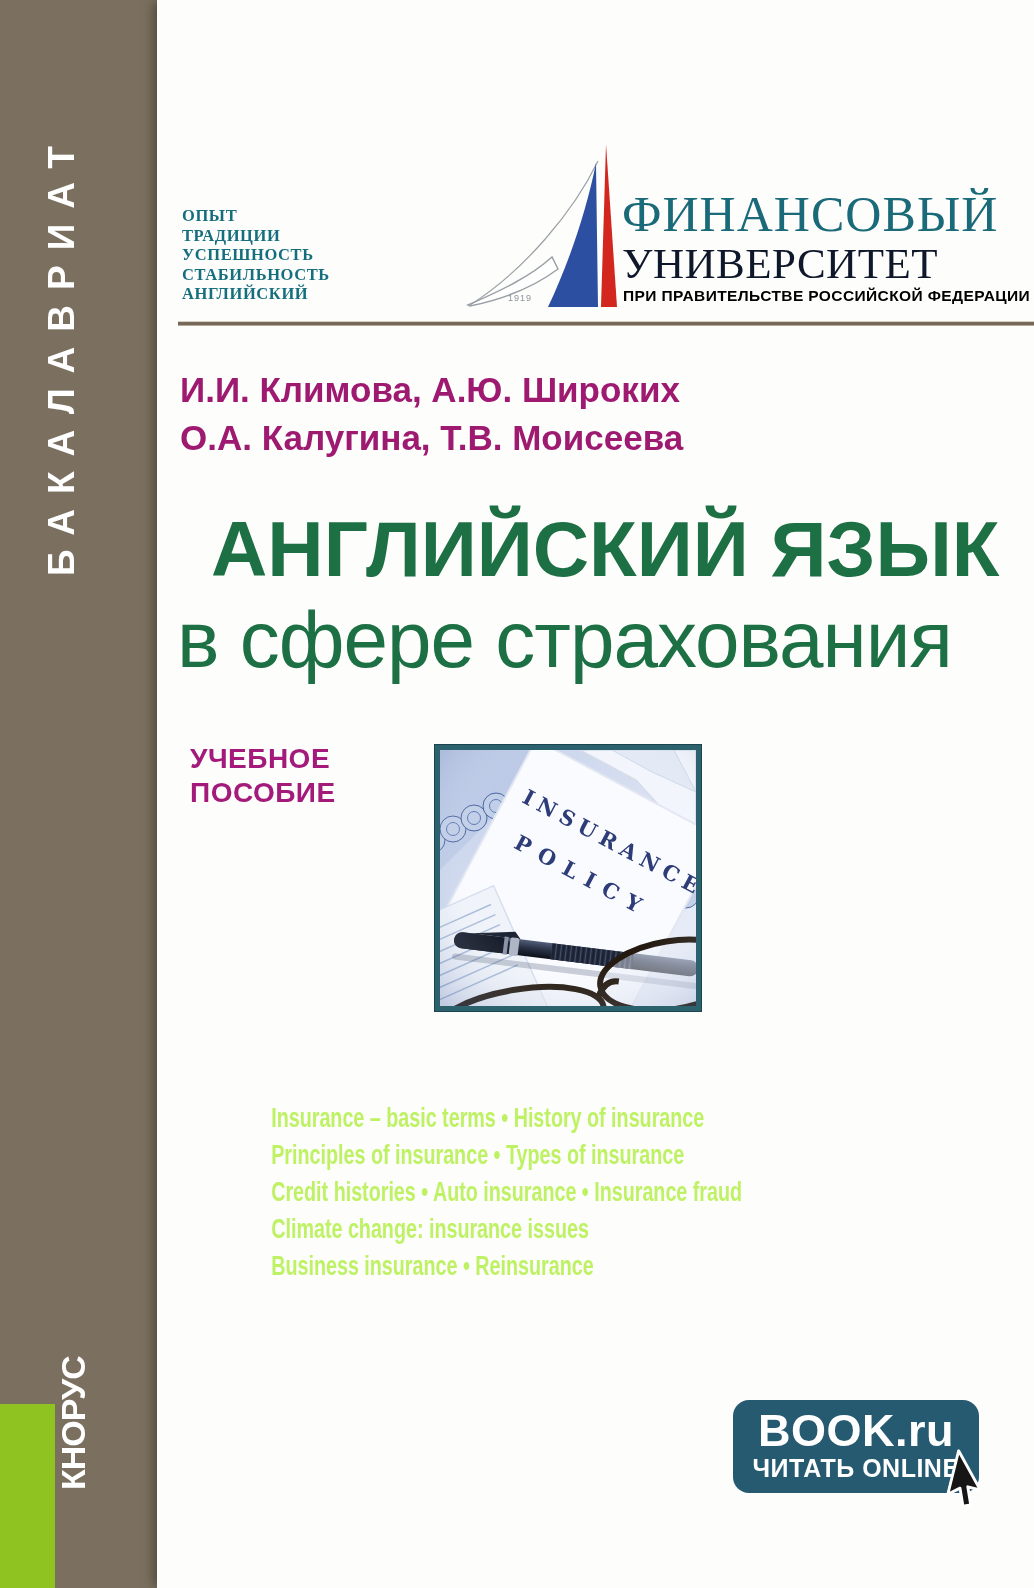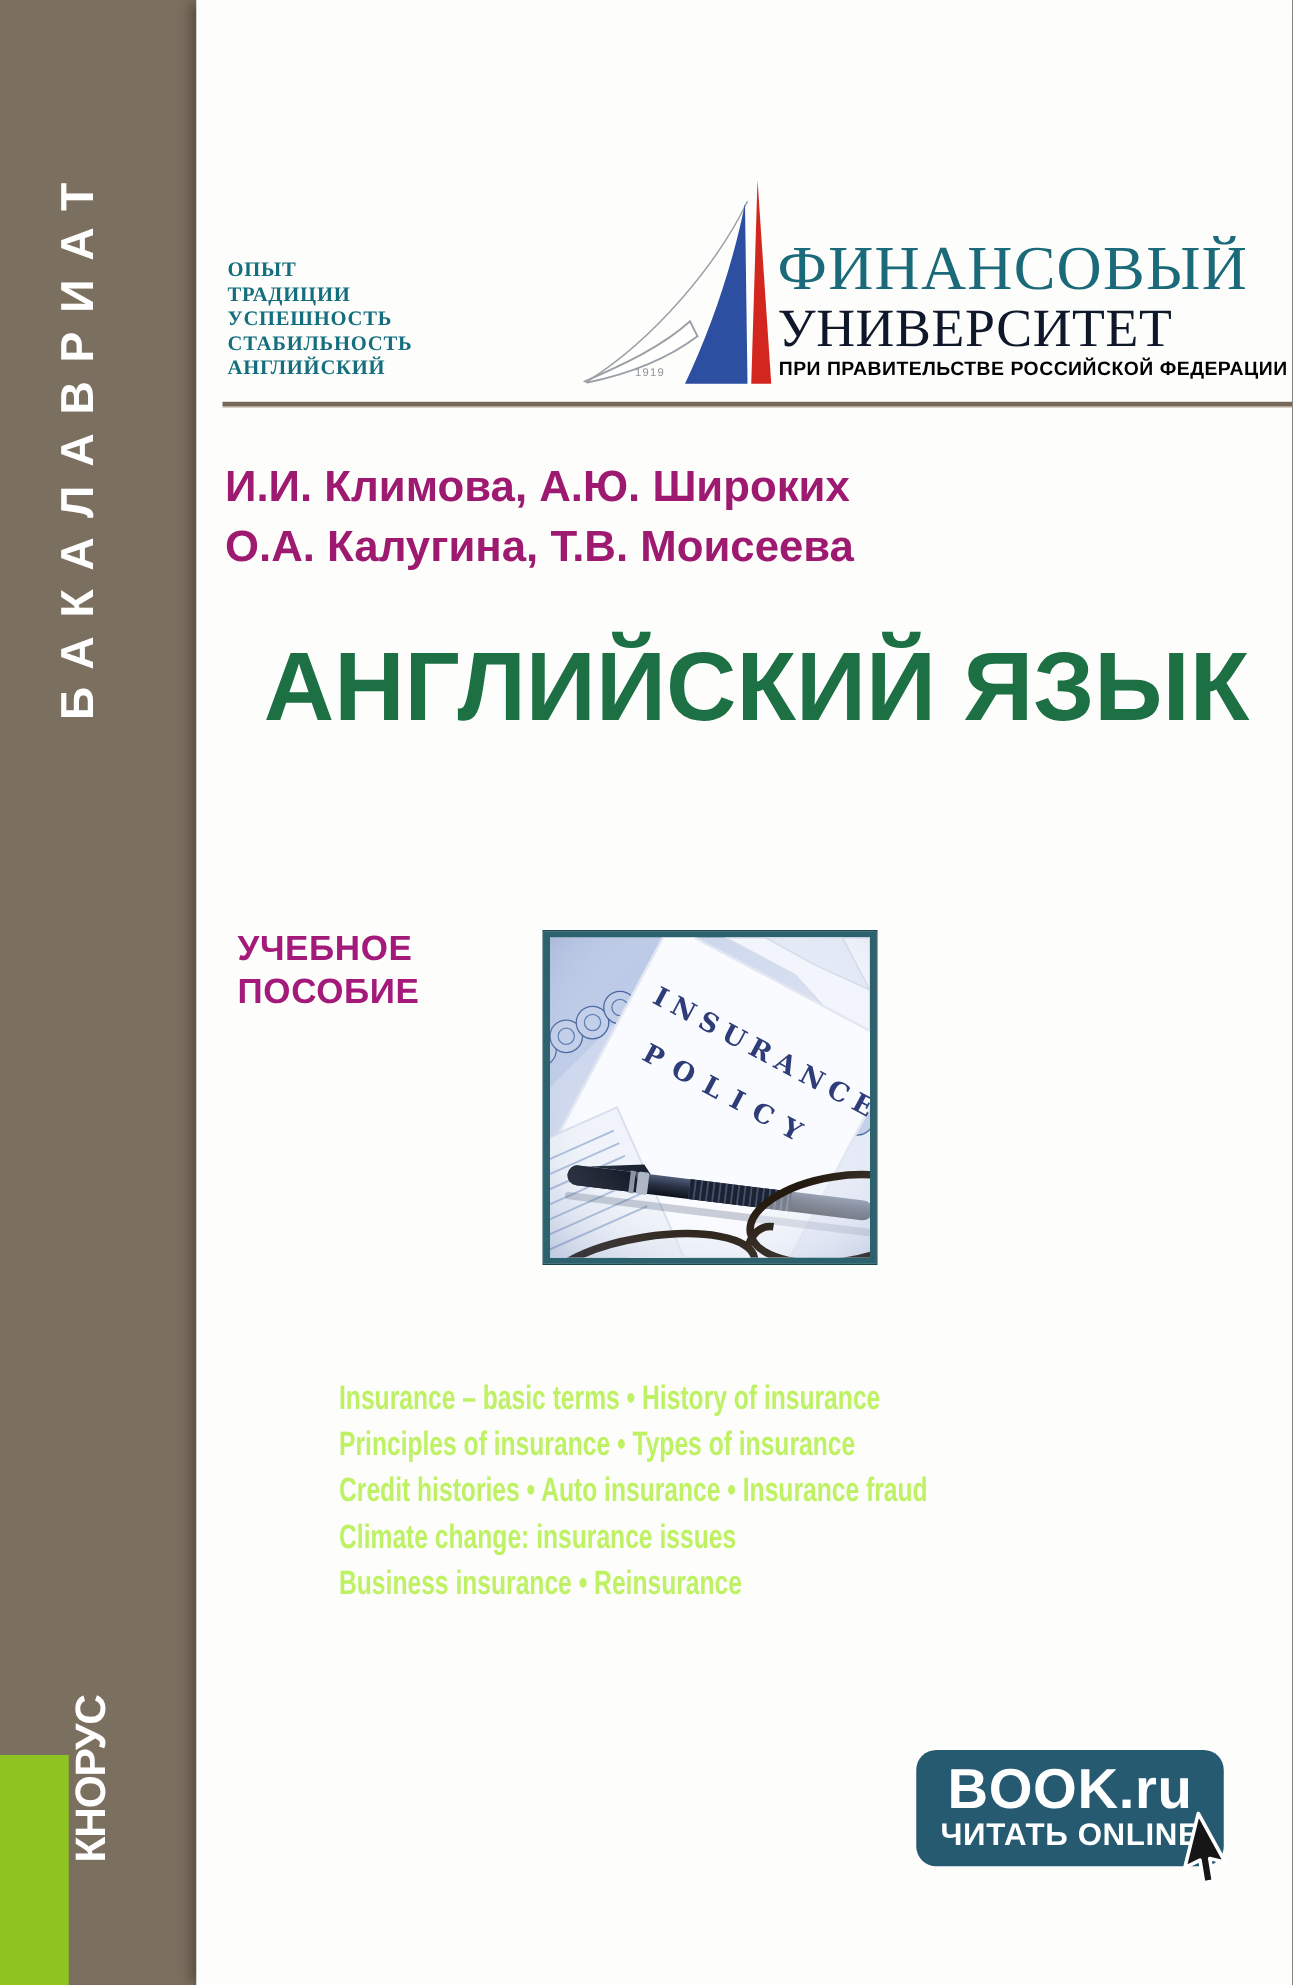--- a/index.html
+++ b/index.html
@@ -80,20 +80,21 @@
   <div class="uni2">УНИВЕРСИТЕТ</div>
   <div class="uni-sub">ПРИ ПРАВИТЕЛЬСТВЕ РОССИЙСКОЙ ФЕДЕРАЦИИ</div>
   <div class="divider"></div>
 
   <div class="authors">
     <div>И.И. Климова, А.Ю. Широких</div>
     <div>О.А. Калугина, Т.В. Моисеева</div>
   </div>
 
   <div class="title1">АНГЛИЙСКИЙ ЯЗЫК</div>
+  <div class="title2">в сфере страхования</div>
 
   <div class="edition">
     <div>УЧЕБНОЕ</div>
     <div>ПОСОБИЕ</div>
   </div>
 
   <div class="photo">
     <svg width="256" height="256" viewBox="0 0 256 256">
       <defs>
         <linearGradient id="pbg" x1="0" y1="0" x2="1" y2="1">

